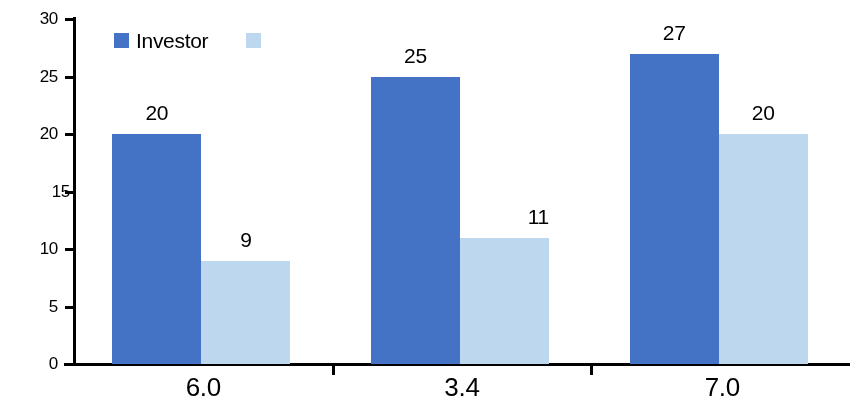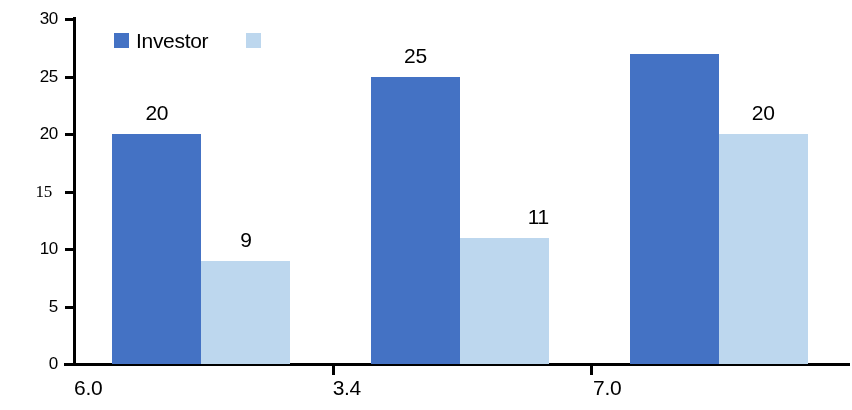--- a/index.html
+++ b/index.html
@@ -65,22 +65,22 @@
     right: 0;
     width: 46px;
     text-align: right;
     font-size: 17px;
     line-height: 21px;
     letter-spacing: -0.3px;
   }
   .tick-label-x {
     position: absolute;
     top: 377px;
-    text-align: left;
-    font-size: 21px;
+    text-align: center;
+    font-size: 26px;
     line-height: 21px;
     letter-spacing: -0.3px;
   }
 
   
   .bar {
     position: absolute;
     bottom: 0;
   }
   .bar-label {
@@ -125,21 +125,21 @@
 <div id="chart-root">
 
   <div id="y-ticks">
       <div class="tick-y" style="top: 363px;"></div>
       <div class="tick-label-y" style="top: 353px; left: 12px; width: 46px;">0</div>
       <div class="tick-y" style="top: 305.5px;"></div>
       <div class="tick-label-y" style="top: 295.5px; left: 12px; width: 46px;">5</div>
       <div class="tick-y" style="top: 248px;"></div>
       <div class="tick-label-y" style="top: 238px; left: 12px; width: 46px;">10</div>
       <div class="tick-y" style="top: 190.5px;"></div>
-      <div class="tick-label-y" style="top: 180.5px; left: 6px; width: 46px; font-family: Liberation Serif, serif;">15</div>
+      <div class="tick-label-y" style="top: 180.5px; left: 24px; width: 46px;">15</div>
       <div class="tick-y" style="top: 133px;"></div>
       <div class="tick-label-y" style="top: 123px; left: 12px; width: 46px;">20</div>
       <div class="tick-y" style="top: 75.5px;"></div>
       <div class="tick-label-y" style="top: 65.5px; left: 12px; width: 46px;">25</div>
       <div class="tick-y" style="top: 18px;"></div>
       <div class="tick-label-y" style="top: 8px; left: 12px; width: 46px;">30</div>
     </div>
 
   <div class="axis-line-y"></div>
   <div class="axis-line-x"></div>
@@ -147,20 +147,21 @@
   <div class="plot-area" id="plot-area">
       <div class="bar" style="left: 38.3333px; width: 89px; height: 230px; background: rgb(68, 114, 196);"></div>
       <div class="bar-label" style="left: 38.3333px; width: 89px; top: 83px;">20</div>
       <div class="bar" style="left: 127.333px; width: 89px; height: 103.5px; background: rgb(189, 215, 238);"></div>
       <div class="bar-label" style="left: 127.333px; width: 89px; top: 209.5px;">9</div>
       <div class="bar" style="left: 297px; width: 89px; height: 287.5px; background: rgb(68, 114, 196);"></div>
       <div class="bar-label" style="left: 297px; width: 89px; top: 25.5px;">25</div>
       <div class="bar" style="left: 386px; width: 89px; height: 126.5px; background: rgb(189, 215, 238);"></div>
       <div class="bar-label" style="left: 386px; width: 89px; top: 186.5px; text-align: right;">11</div>
       <div class="bar" style="left: 555.667px; width: 89px; height: 310.5px; background: rgb(68, 114, 196);"></div>
+      <div class="bar-label" style="left: 555.667px; width: 89px; top: 2.5px;">27</div>
       <div class="bar" style="left: 644.667px; width: 89px; height: 230px; background: rgb(189, 215, 238);"></div>
       <div class="bar-label" style="left: 644.667px; width: 89px; top: 83px;">20</div>
     </div>
 
   <div id="x-ticks">
       <div class="tick-x" style="left: 331.667px;"></div>
       <div class="tick-x" style="left: 590.333px;"></div>
       <div class="tick-label-x" style="left: 74px; width: 258.667px;">6.0</div>
       <div class="tick-label-x" style="left: 332.667px; width: 258.667px;">3.4</div>
       <div class="tick-label-x" style="left: 593px; width: 258.667px;">7.0</div>

